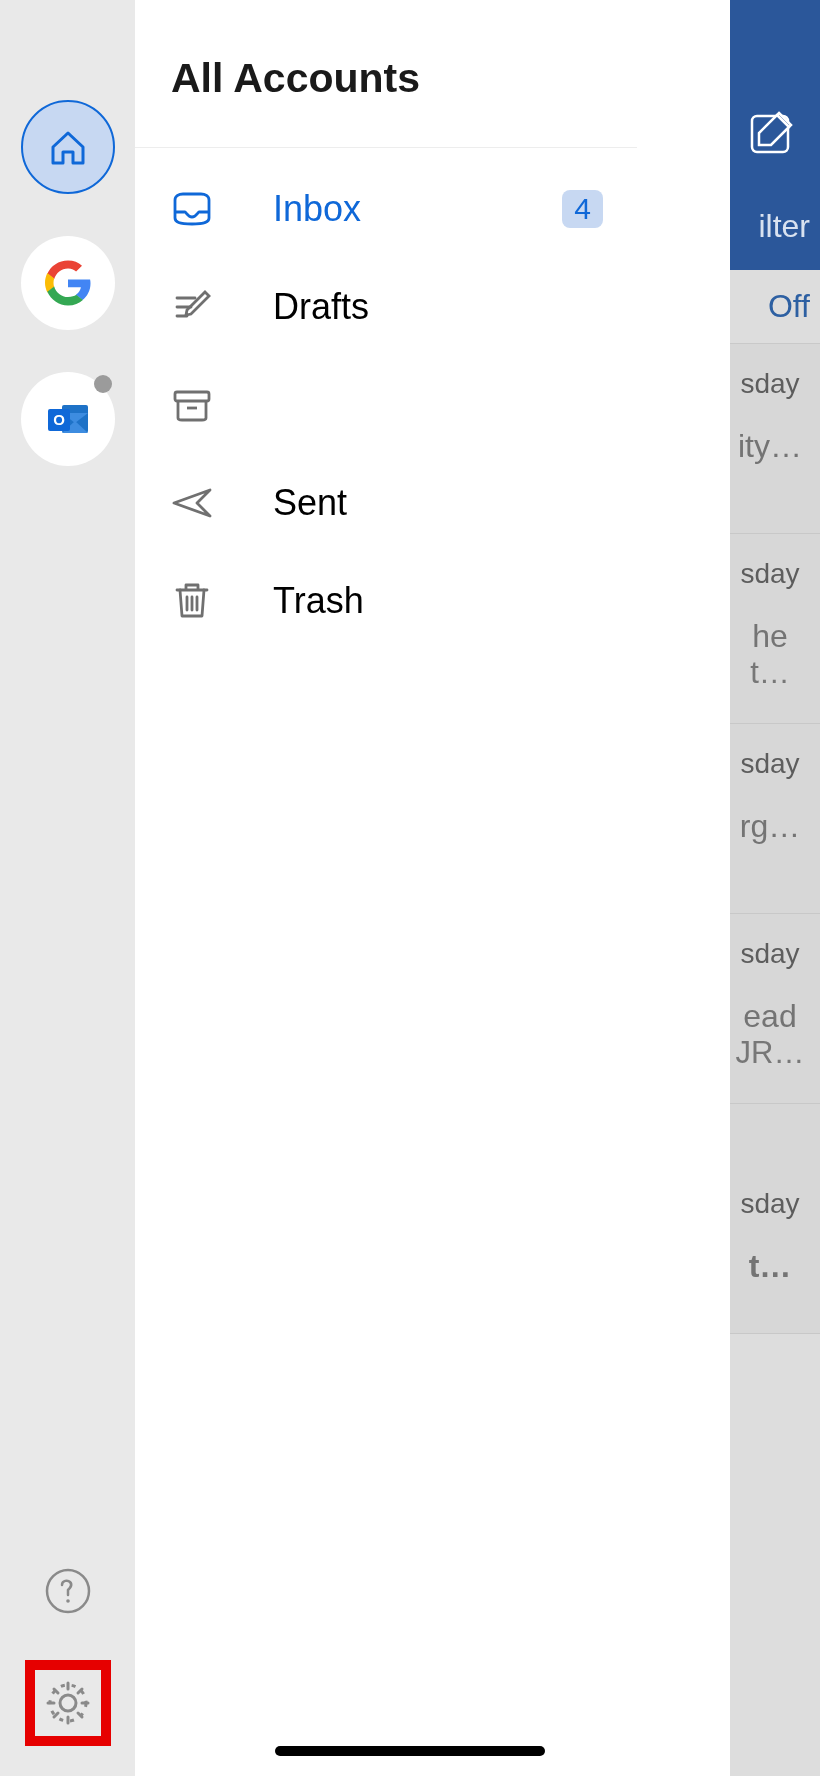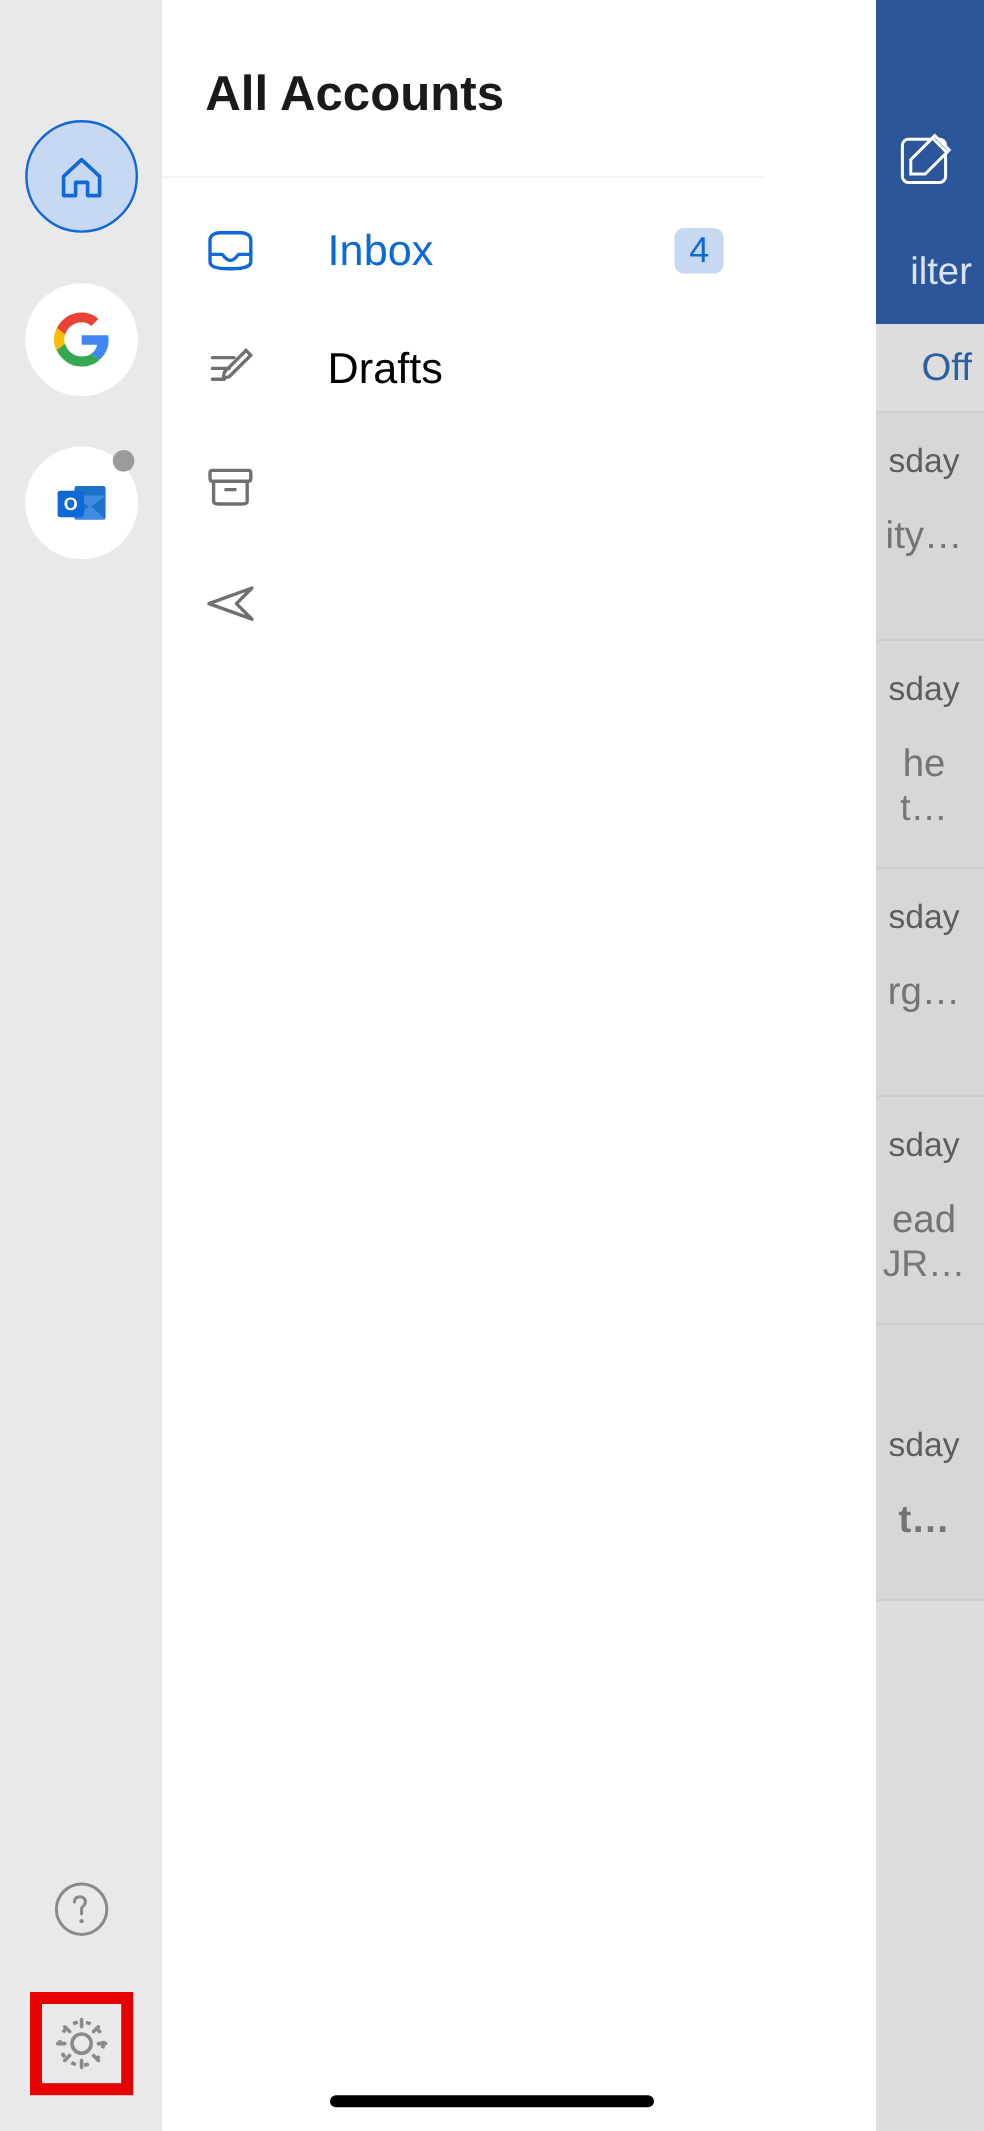--- a/index.html
+++ b/index.html
@@ -332,21 +332,32 @@
           </svg>
         </span>
       </div>
 
       <div class="folder-item">
         <span class="folder-icon">
           <svg width="46" height="46" viewBox="0 0 46 46" fill="none" stroke="#707070" stroke-width="2.8" stroke-linejoin="round">
             <path d="M5 23 L41 10 L28 23 L41 36 Z"></path>
           </svg>
         </span>
-      </div>
-
+        <span class="folder-label">Sent</span>
+      </div>
+
+      <div class="folder-item">
+        <span class="folder-icon">
+          <svg width="46" height="46" viewBox="0 0 46 46" fill="none" stroke="#707070" stroke-width="2.8" stroke-linejoin="round" stroke-linecap="round">
+            <path d="M8 12 L38 12 M17 12 L17 7 L29 7 L29 12"></path>
+            <path d="M11 12 L13 38 L33 38 L35 12"></path>
+            <path d="M18 19 L18 32 M23 19 L23 32 M28 19 L28 32"></path>
+          </svg>
+        </span>
+        <span class="folder-label">Trash</span>
+      </div>
 
 
     </div>
   </div>
 </div>
 
 <div class="home-indicator"></div>
 
 </body></html>

